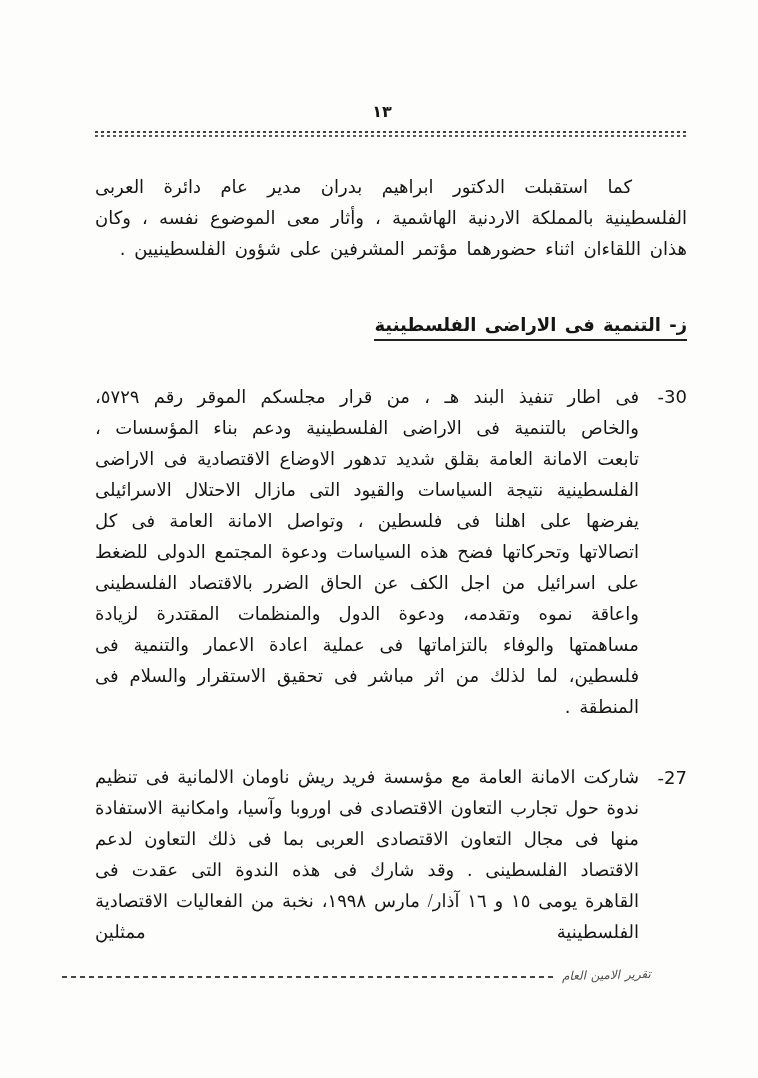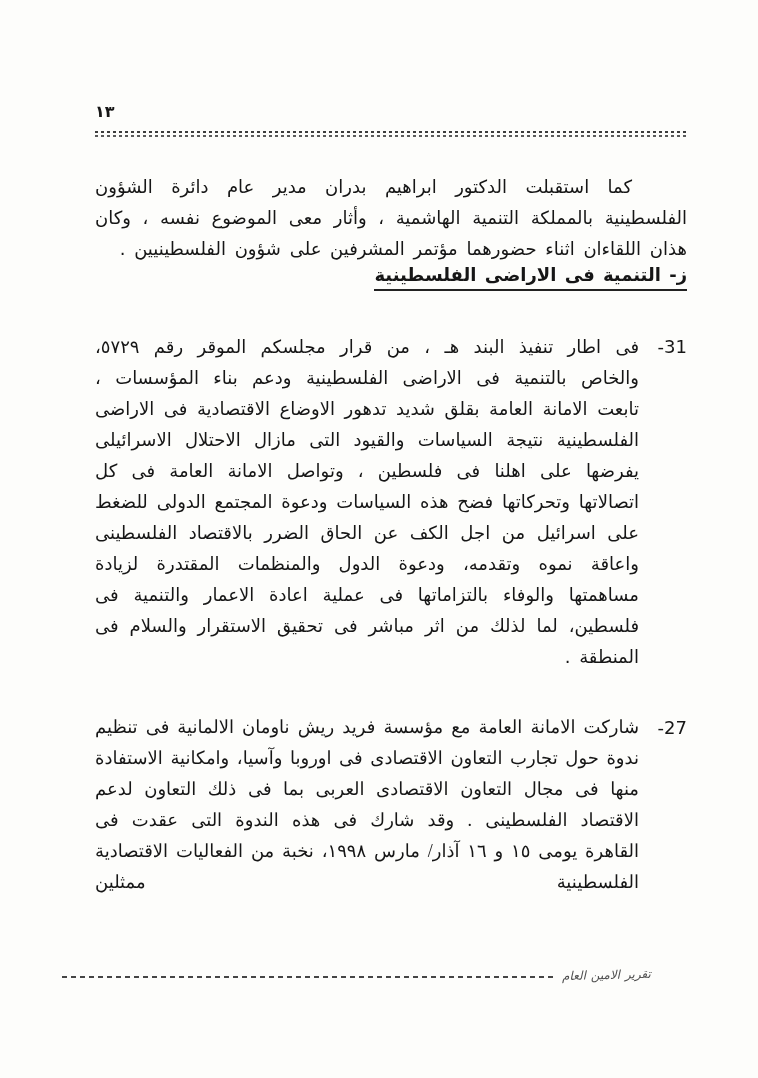--- a/index.html
+++ b/index.html
@@ -13,21 +13,21 @@
     background: #fdfdfb;
     direction: rtl;
     color: #161616;
     padding: 102px 71px 0 95px;
     overflow: hidden;
   }
 
   .page-number {
     font-size: 16px;
     font-weight: bold;
-    text-align: left;
+    text-align: center;
     padding-left: 0;
     margin: 0 18px 10px 0;
     letter-spacing: 1px;
   }
 
   .rule-top {
     height: 6px;
     margin-top: 6px;
     background:
       repeating-linear-gradient(to right, #3c3c3c 0 3px, transparent 3px 6px) top / 100% 2px no-repeat,
@@ -39,21 +39,21 @@
     line-height: 31px;
     text-align: justify;
     word-spacing: 3px;
   }
 
   .intro {
     margin-top: 34px;
     text-indent: 55px;
   }
 
-  .heading-row { }
+  .heading-row { margin-top: 50px; }
 
   .heading {
     display: inline-block;
     font-size: 18px;
     font-weight: bold;
     padding-bottom: 4px;
     border-bottom: 2px solid #222;
     word-spacing: 2px;
   }
 
@@ -103,28 +103,28 @@
 </style>
 </head>
 <body>
 
 <div class="page">
 
   <div class="page-number">١٣</div>
 
   <div class="rule-top"></div>
 
-  <p class="body-text intro">كما استقبلت الدكتور ابراهيم بدران مدير عام دائرة الشؤون الفلسطينية بالمملكة التنمية الهاشمية ، وأثار معى الموضوع نفسه ، وكان هذان اللقاءان اثناء حضورهما مؤتمر المشرفين على شؤون الفلسطينيين .</p>
+  <p class="body-text intro">كما استقبلت الدكتور ابراهيم بدران مدير عام دائرة العربى الفلسطينية بالمملكة الاردنية الهاشمية ، وأثار معى الموضوع نفسه ، وكان هذان اللقاءان اثناء حضورهما مؤتمر المشرفين على شؤون الفلسطينيين .</p>
 
   <div class="heading-row">
     <span class="heading">ز- التنمية فى الاراضى الفلسطينية</span>
   </div>
 
   <div class="item">
-    <span class="num">31-</span>
+    <span class="num">30-</span>
     <p class="body-text body">فى اطار تنفيذ البند هـ ، من قرار مجلسكم الموقر رقم ٥٧٢٩، والخاص بالتنمية فى الاراضى الفلسطينية ودعم بناء المؤسسات ، تابعت الامانة العامة بقلق شديد تدهور الاوضاع الاقتصادية فى الاراضى الفلسطينية نتيجة السياسات والقيود التى مازال الاحتلال الاسرائيلى يفرضها على اهلنا فى فلسطين ، وتواصل الامانة العامة فى كل اتصالاتها وتحركاتها فضح هذه السياسات ودعوة المجتمع الدولى للضغط على اسرائيل من اجل الكف عن الحاق الضرر بالاقتصاد الفلسطينى واعاقة نموه وتقدمه، ودعوة الدول والمنظمات المقتدرة لزيادة مساهمتها والوفاء بالتزاماتها فى عملية اعادة الاعمار والتنمية فى فلسطين، لما لذلك من اثر مباشر فى تحقيق الاستقرار والسلام فى المنطقة .</p>
   </div>
 
   <div class="item">
     <span class="num">27-</span>
     <p class="body-text body justify-last">شاركت الامانة العامة مع مؤسسة فريد ريش ناومان الالمانية فى تنظيم ندوة حول تجارب التعاون الاقتصادى فى اوروبا وآسيا، وامكانية الاستفادة منها فى مجال التعاون الاقتصادى العربى بما فى ذلك التعاون لدعم الاقتصاد الفلسطينى . وقد شارك فى هذه الندوة التى عقدت فى القاهرة يومى ١٥ و ١٦ آذار/ مارس ١٩٩٨، نخبة من الفعاليات الاقتصادية الفلسطينية ممثلين</p>
   </div>
 
   <div class="footer">
     <span class="note">تقرير الامين العام</span>

